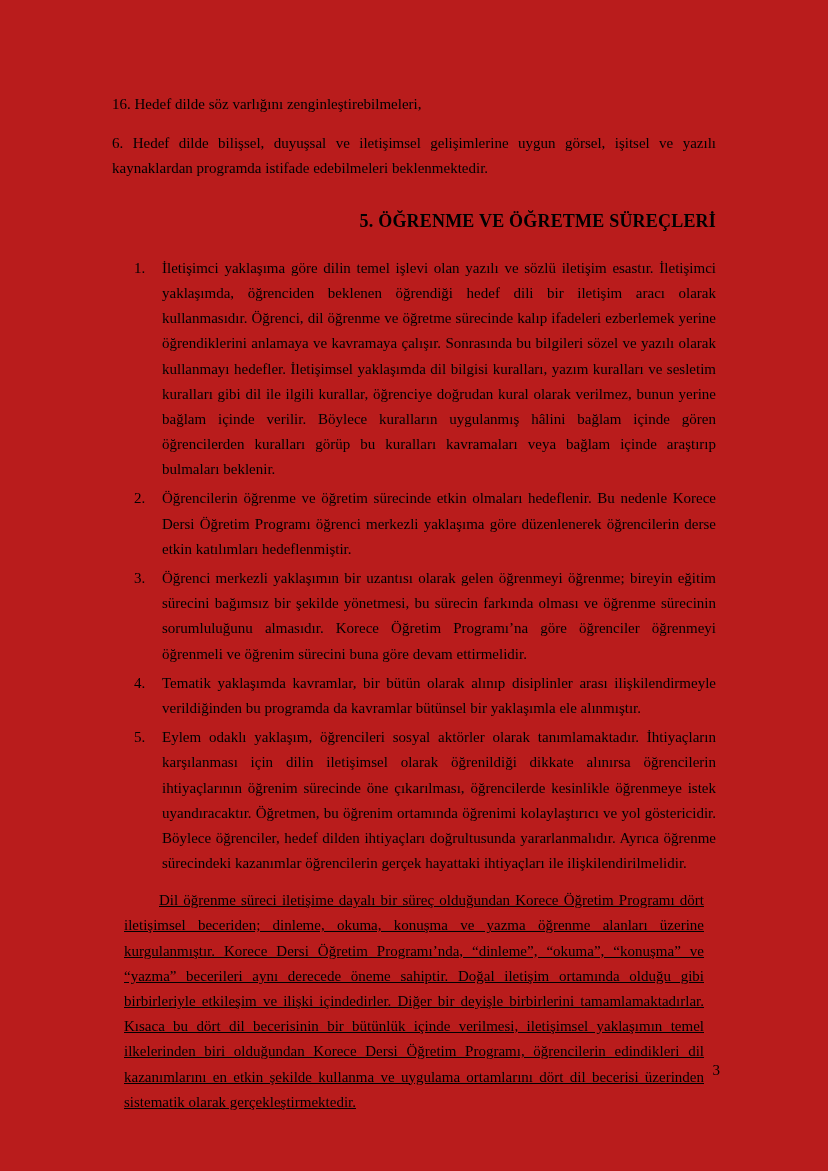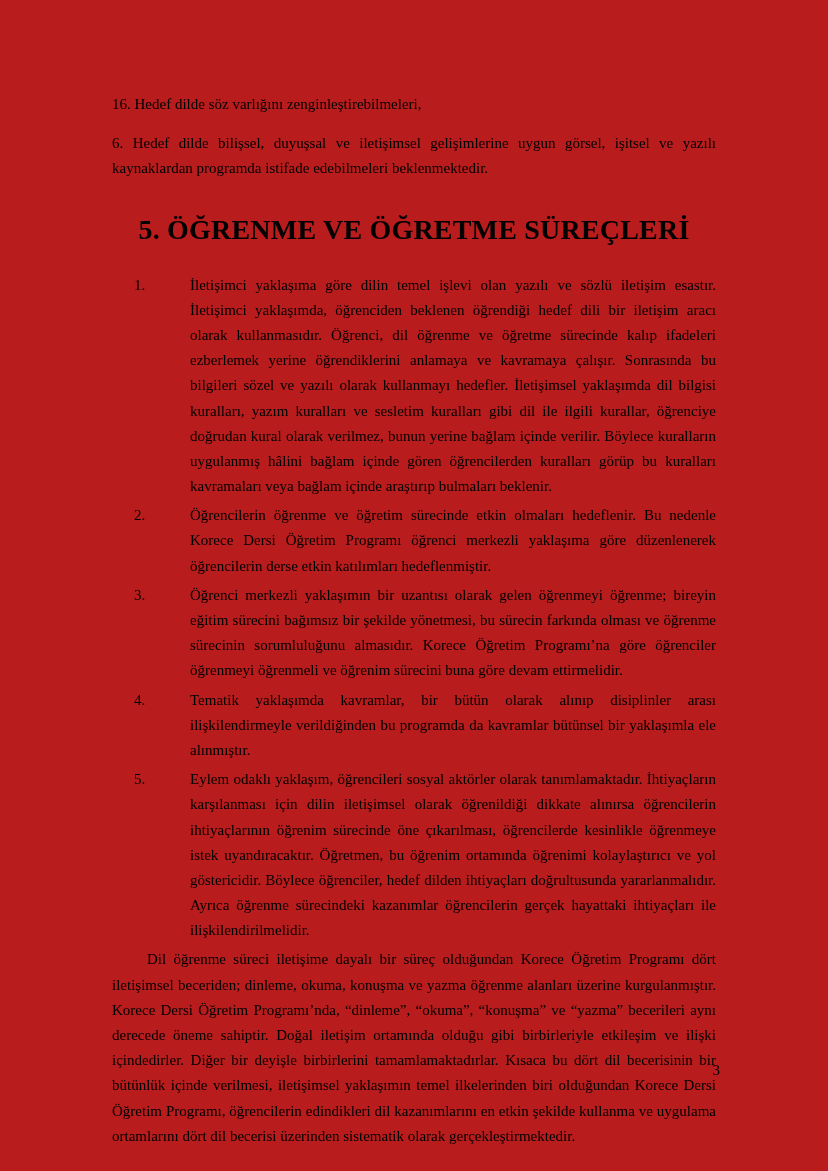--- a/index.html
+++ b/index.html
@@ -24,49 +24,49 @@
   }
   .body-text {
     font-size: 15px;
     line-height: 1.68;
   }
   p.intro-item {
     margin: 0 0 14px 0;
     text-align: justify;
   }
   h2.section-heading {
-    font-size: 28px;
+    font-size: 18px;
     font-weight: bold;
-    text-align: center;
+    text-align: right;
     margin: 24px 0 20px 0;
     letter-spacing: 0.2px;
   }
   ol.numbered-list {
     list-style: none;
     margin: 0;
     padding: 0 0 0 22px;
   }
   ol.numbered-list li {
     display: flex;
     margin: 0 0 4px 0;
   }
   ol.numbered-list .li-num {
     flex: 0 0 18px;
     margin-right: 10px;
     text-align: left;
   }
   ol.numbered-list .li-text {
     flex: 1 1 auto;
     text-align: justify;
-    margin-left: 28px;
   }
   p.body-paragraph {
-    margin: 0;
+    margin: 12px;
     text-align: justify;
     text-indent: 35px;
+    text-decoration: underline;
   }
   .page-number {
     position: absolute;
     right: 108px;
     bottom: 92px;
     font-size: 15px;
   }
 </style>
 </head>
 <body>

